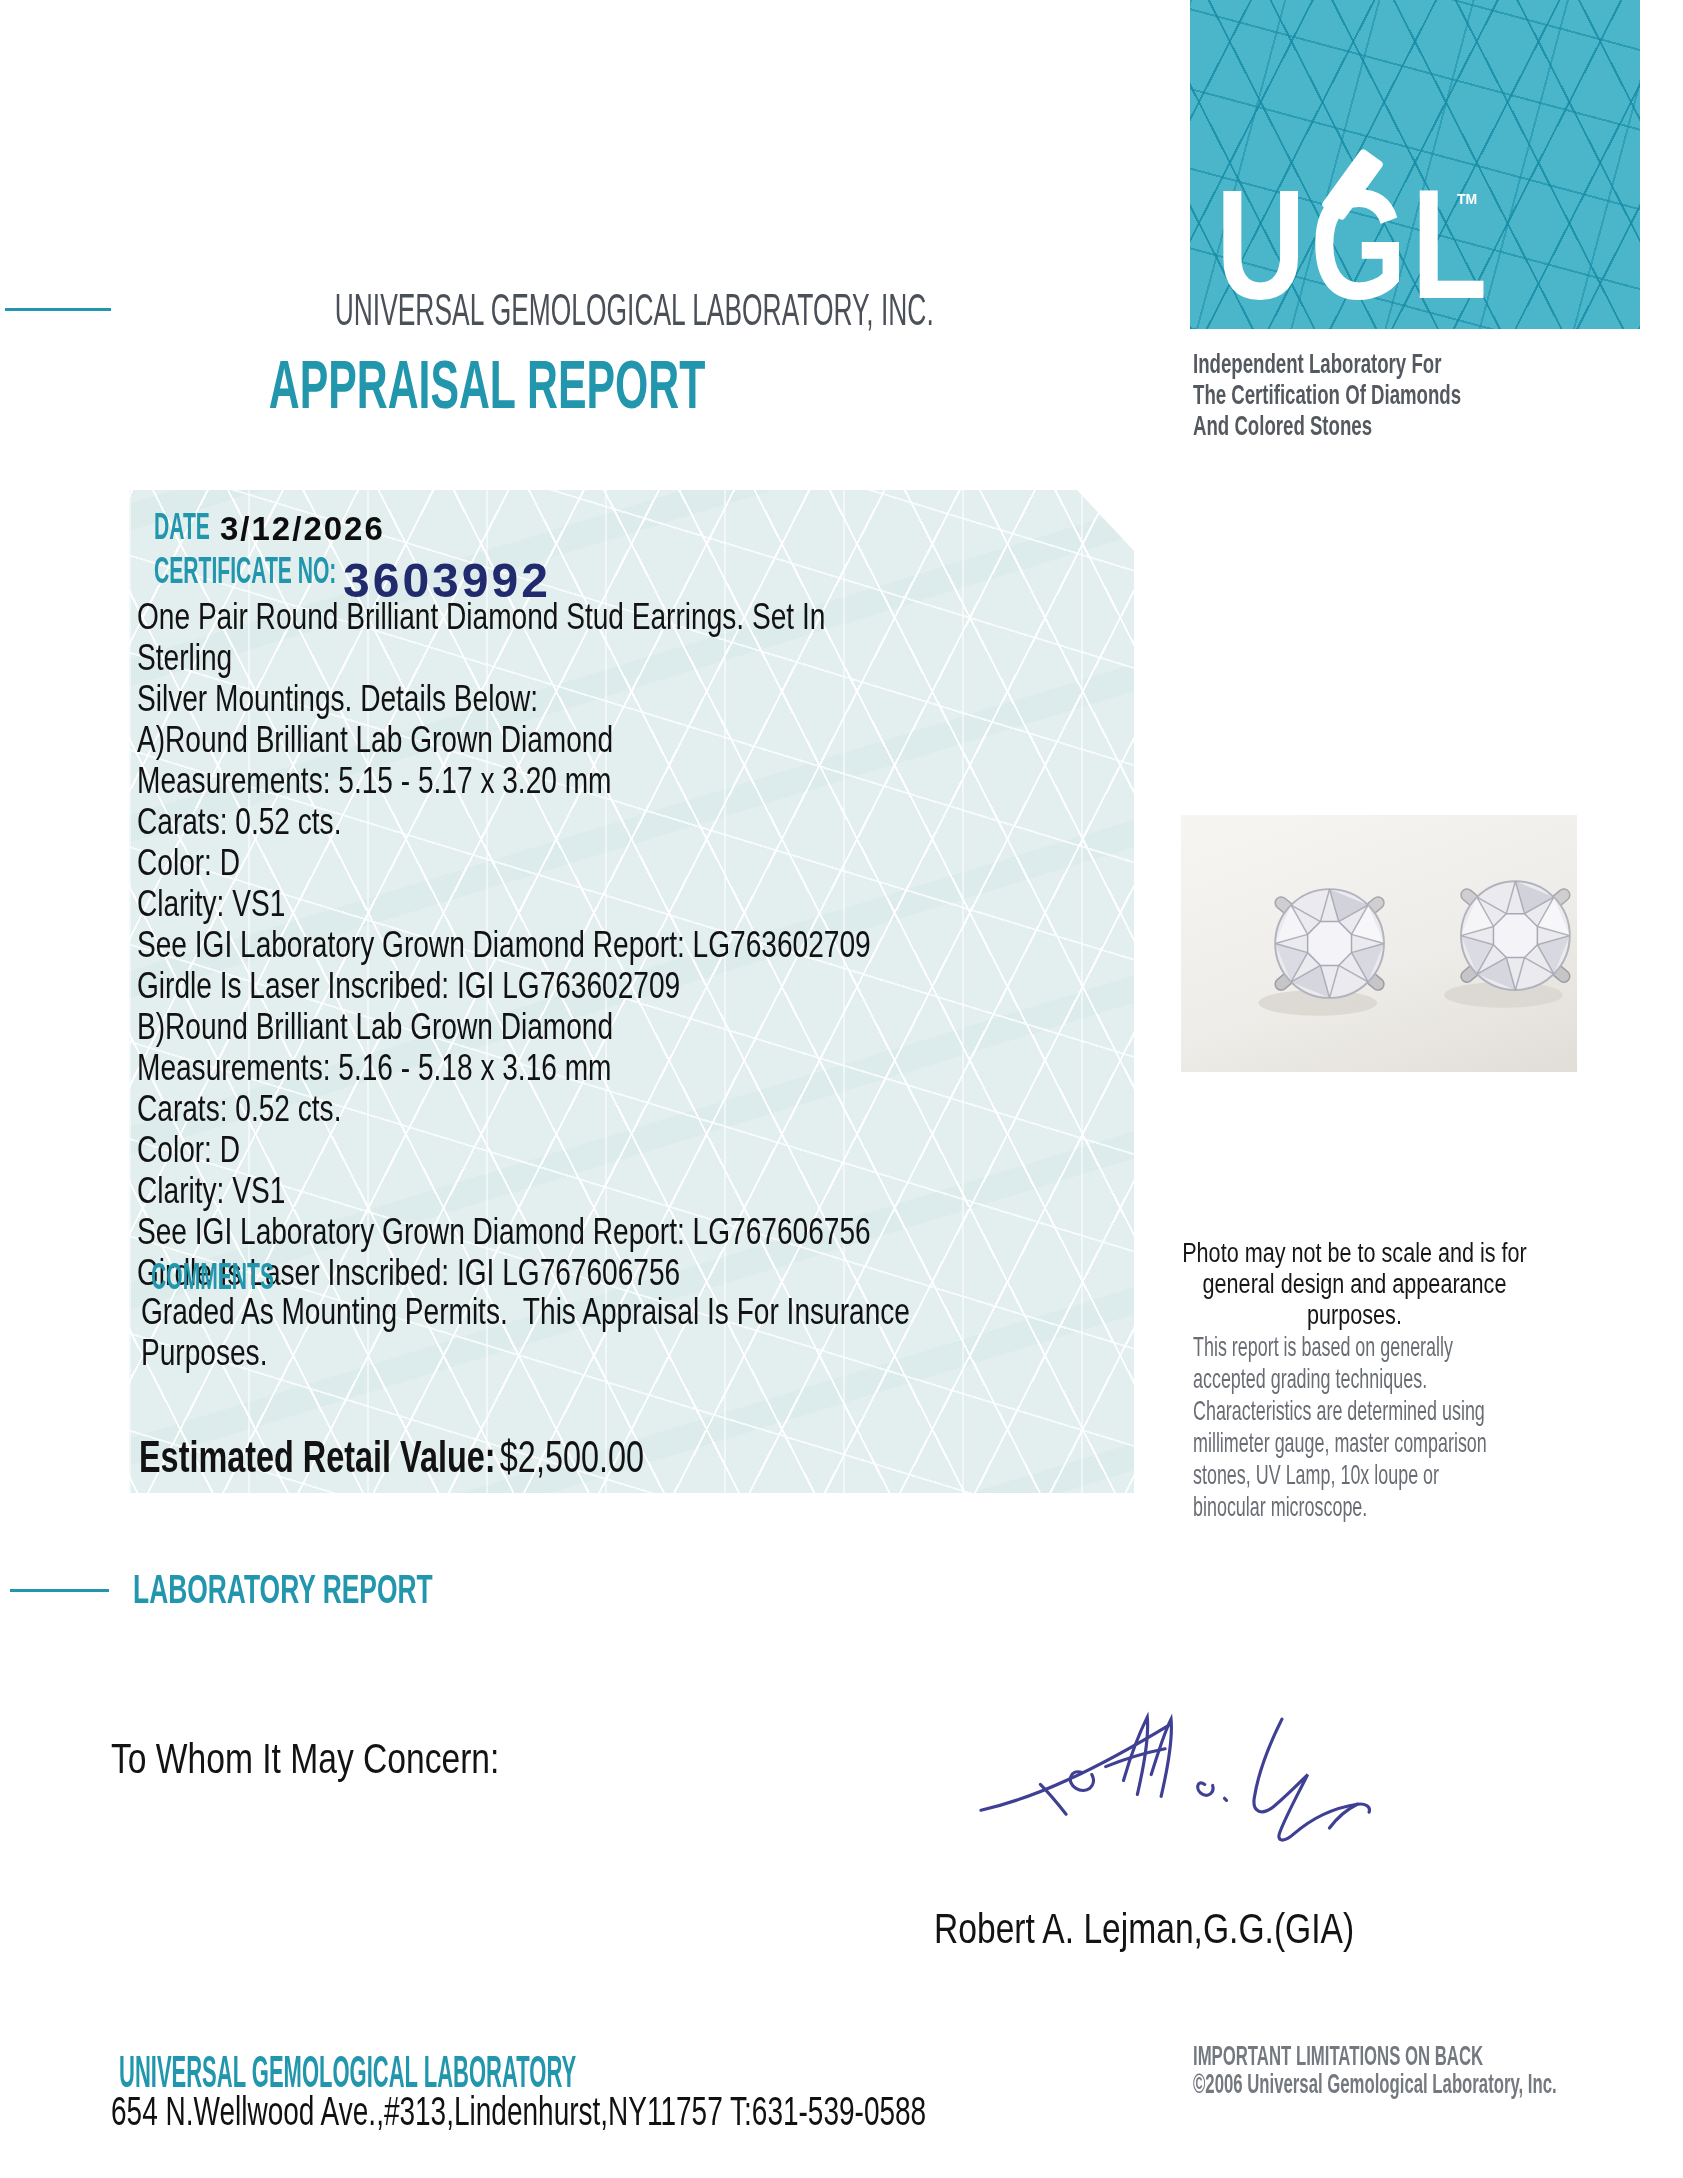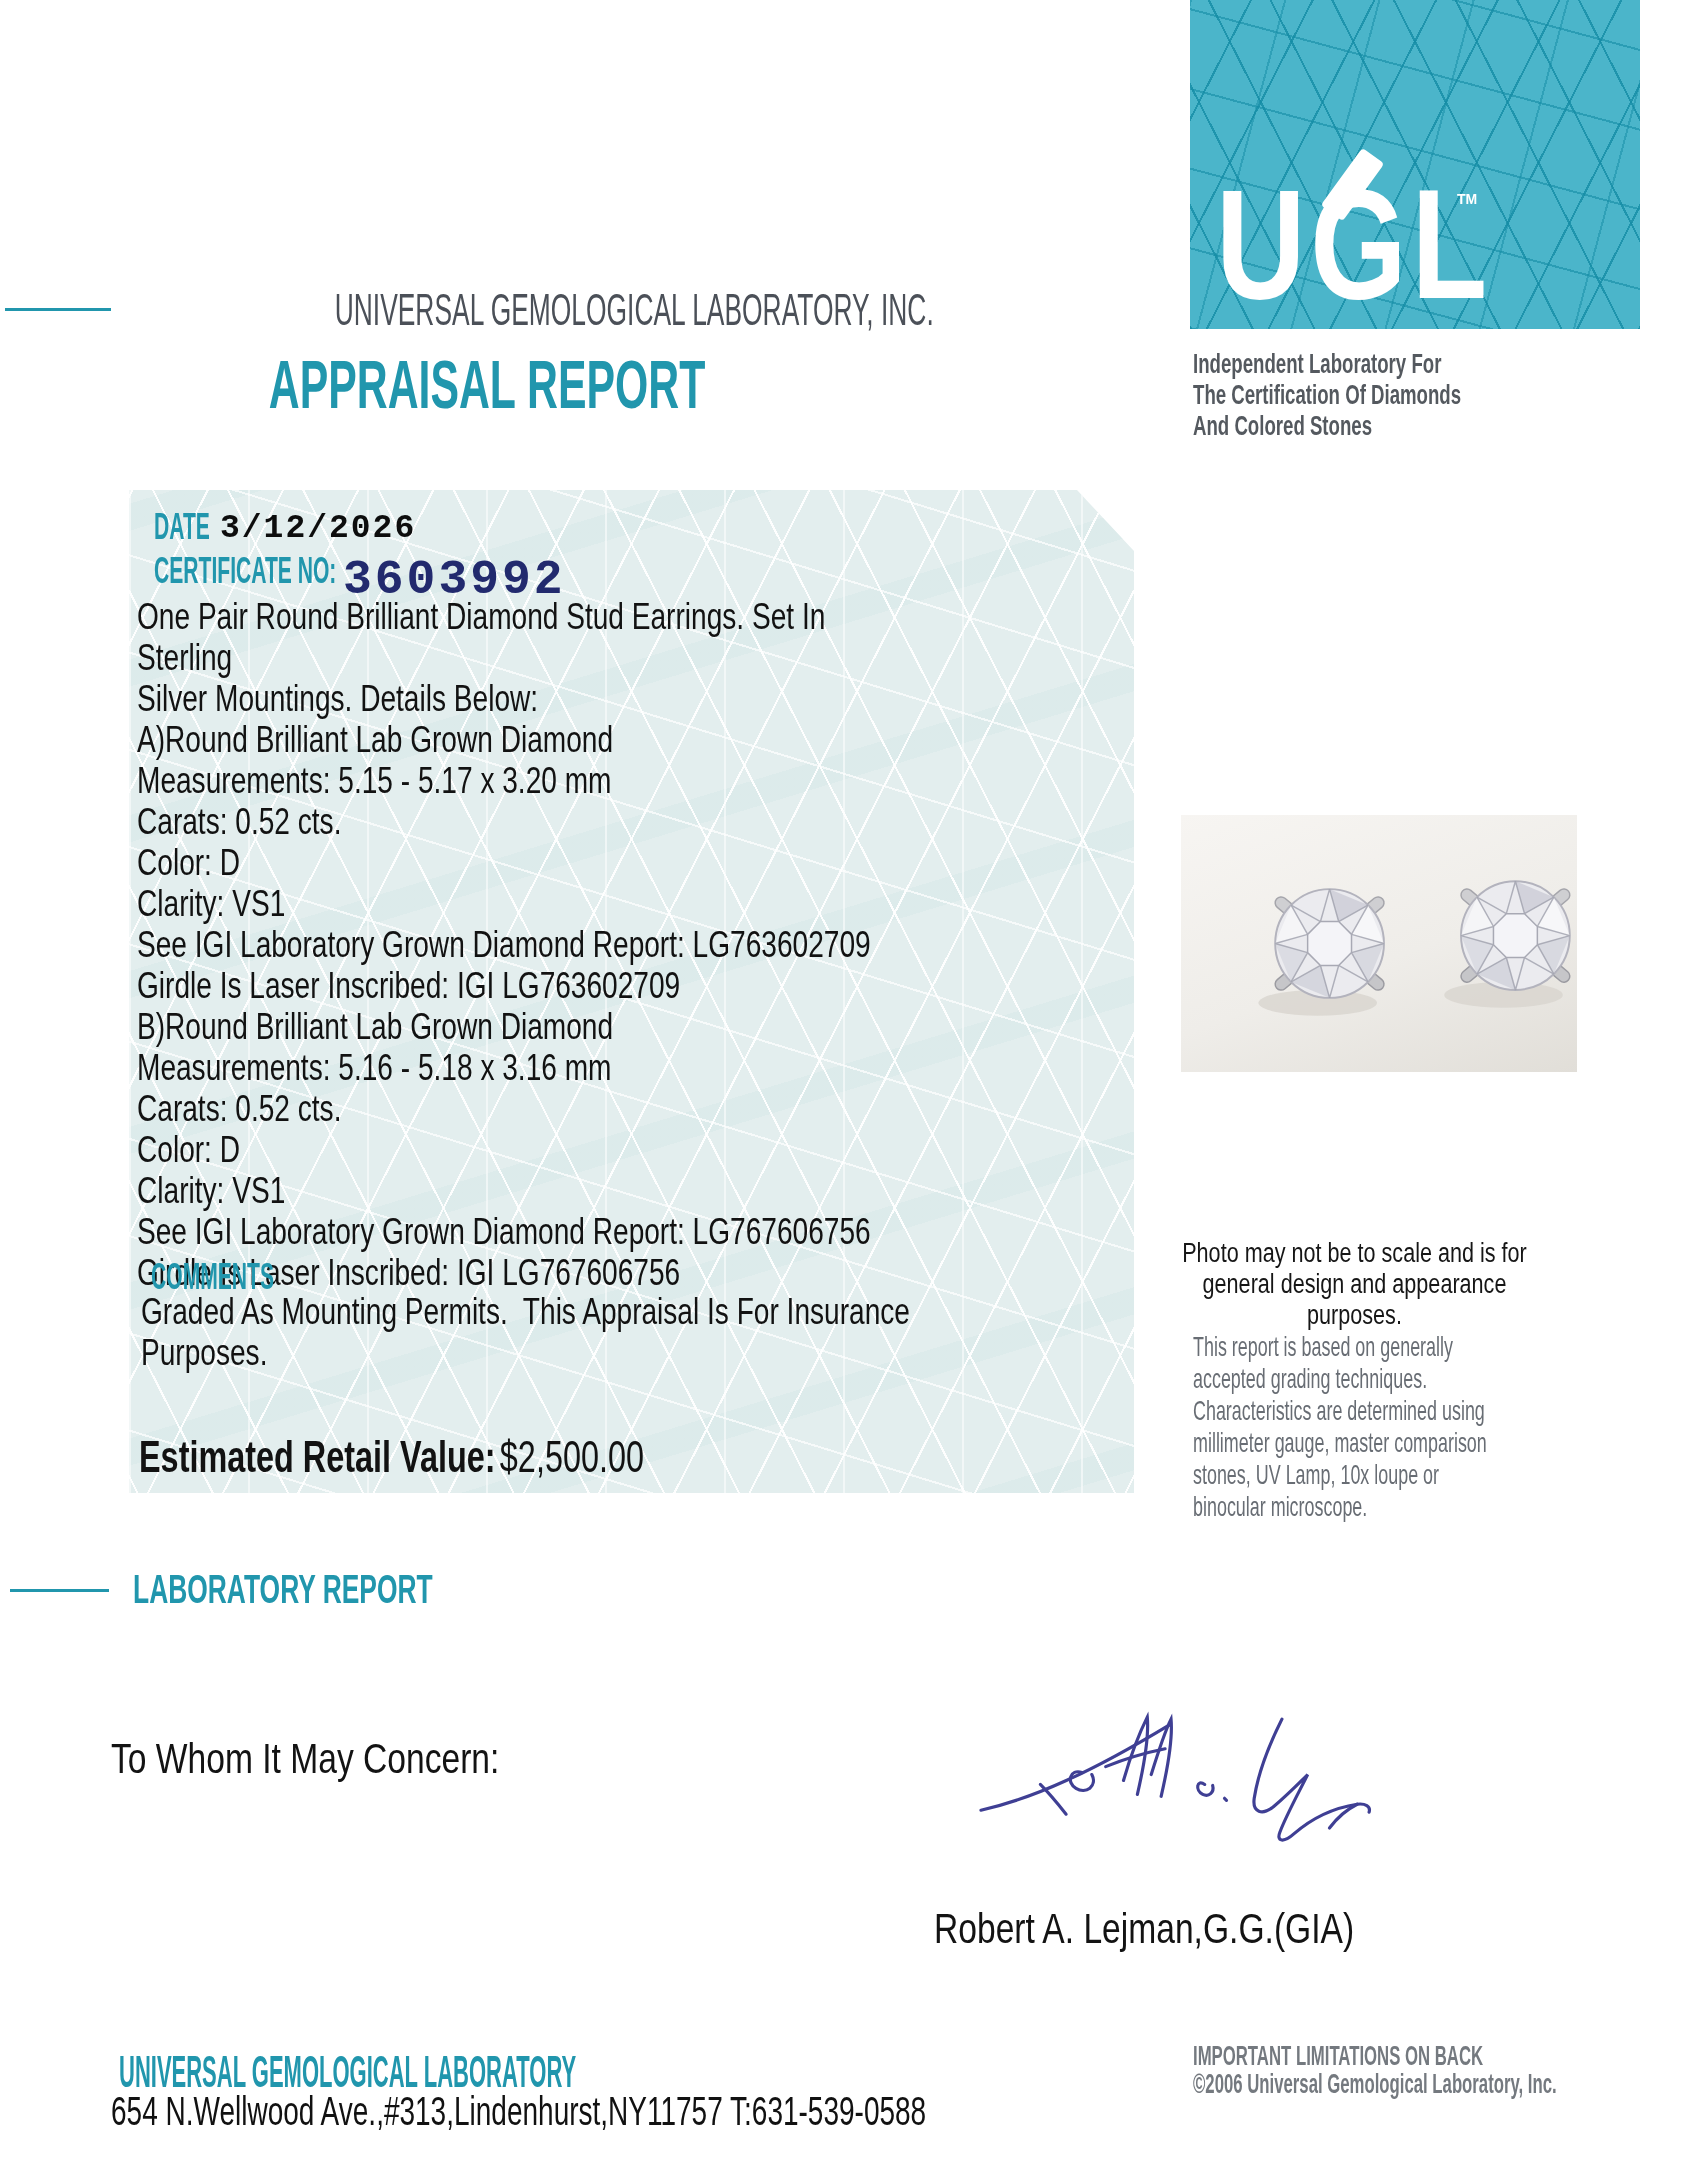--- a/index.html
+++ b/index.html
@@ -32,21 +32,21 @@
   .panel{position:absolute;left:129px;top:490px;width:1005px;height:1136px;
     background-color:#e3eeee;
     background-image:
       repeating-linear-gradient(63deg, rgba(255,255,255,.95) 0 2px, transparent 2px 67px),
       repeating-linear-gradient(-63deg, rgba(255,255,255,.95) 0 2px, transparent 2px 67px),
       repeating-linear-gradient(17deg, rgba(255,255,255,.7) 0 2px, transparent 2px 93px),
       repeating-linear-gradient(90deg, rgba(255,255,255,.55) 0 2px, transparent 2px 119px),
       repeating-linear-gradient(-17deg, rgba(214,232,232,.5) 0 26px, transparent 26px 149px);
     clip-path:polygon(0 0, 948px 0, 1005px 61px, 1005px 1003px, 0 1003px);}
   .panel-label{position:absolute;font-size:37px;font-weight:bold;color:#2196ad;transform:scaleX(.57);transform-origin:0 0;white-space:nowrap;}
-  .mono-value{position:absolute;font-family:Liberation Mono, monospace;font-weight:bold;white-space:nowrap;}
+  .mono-value{position:absolute;font-family:Liberation Sans, sans-serif;font-weight:bold;white-space:nowrap;}
   .date-value{left:91px;top:20px;font-size:33px;letter-spacing:2px;color:#0d0d0d;}
   .cert-value{left:214px;top:63px;font-size:48px;letter-spacing:3px;color:#222a6e;}
   .desc-text{position:absolute;left:8px;top:106px;font-size:36px;line-height:41px;color:#121212;
     transform:scaleX(.78);transform-origin:0 0;}
   .comments-text{position:absolute;left:12px;top:801px;font-size:36px;line-height:41px;color:#121212;
     transform:scaleX(.78);transform-origin:0 0;}
   .value-row{position:absolute;left:10px;top:941px;font-size:45px;color:#121212;transform:scaleX(.72);transform-origin:0 0;white-space:nowrap;}
   .value-label{font-weight:bold;}
   .value-amount{font-weight:normal;margin-left:6px;}
 

